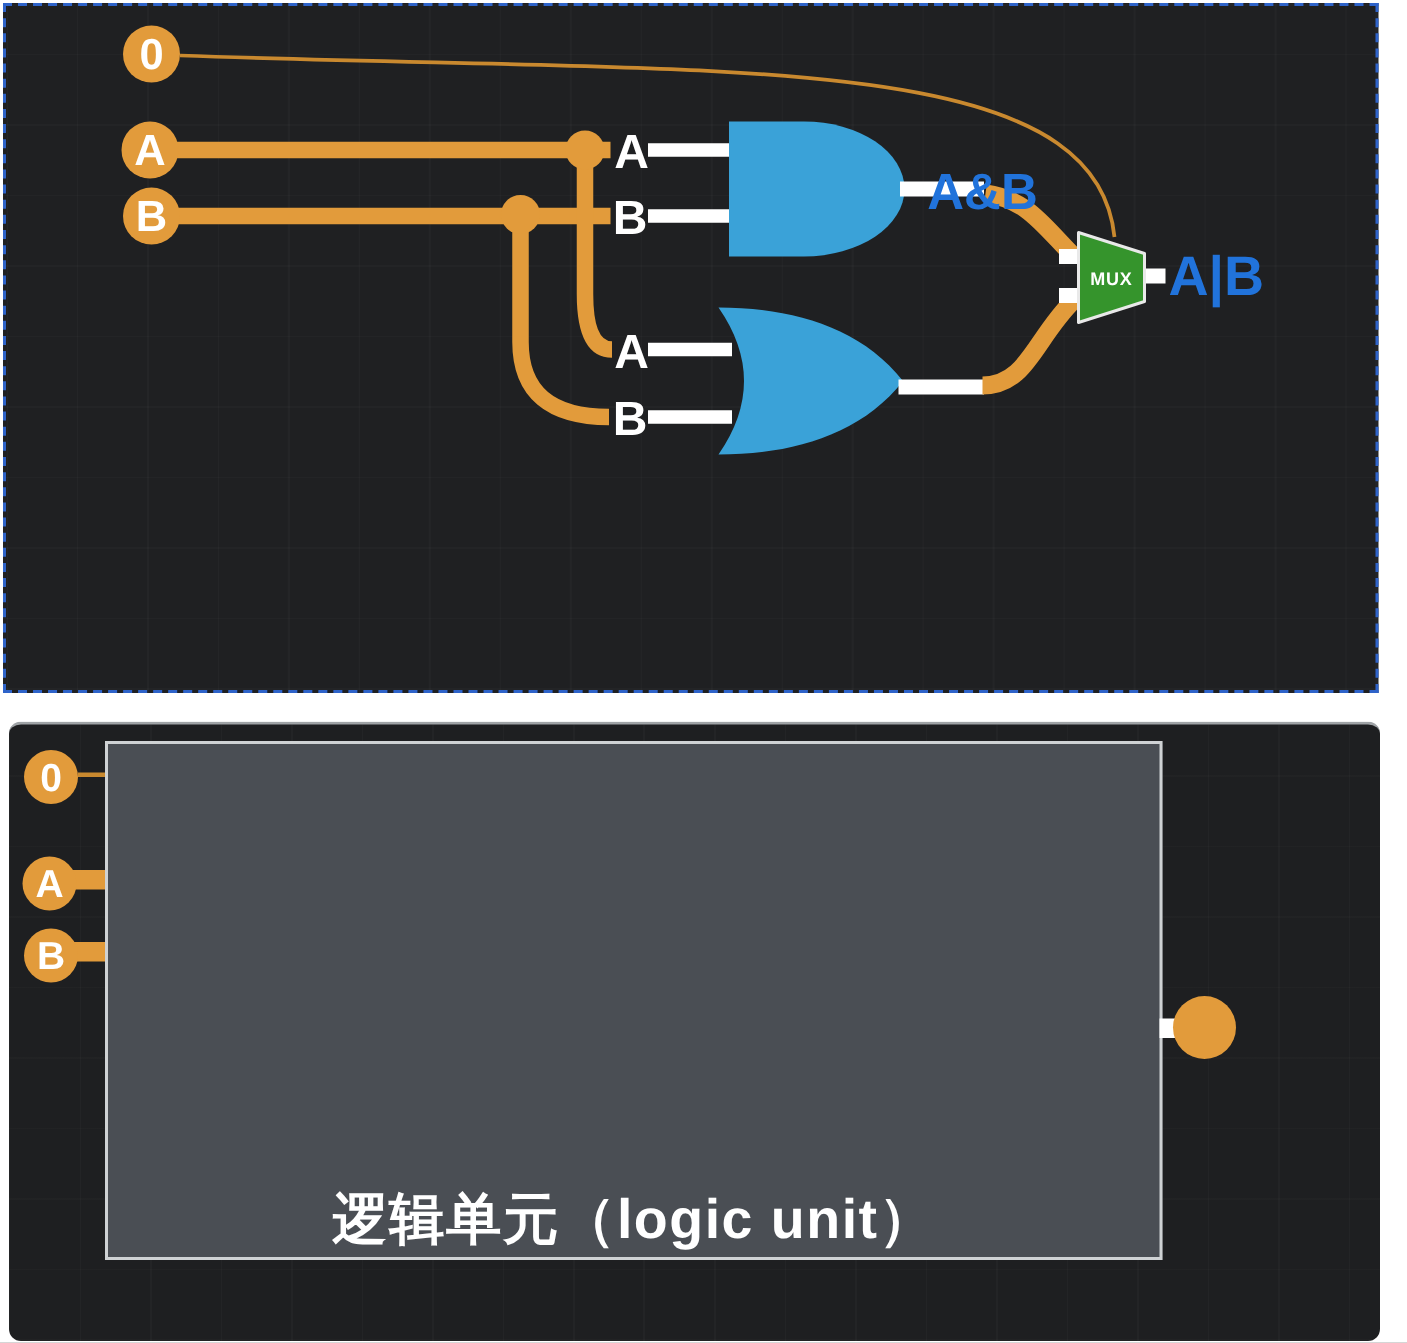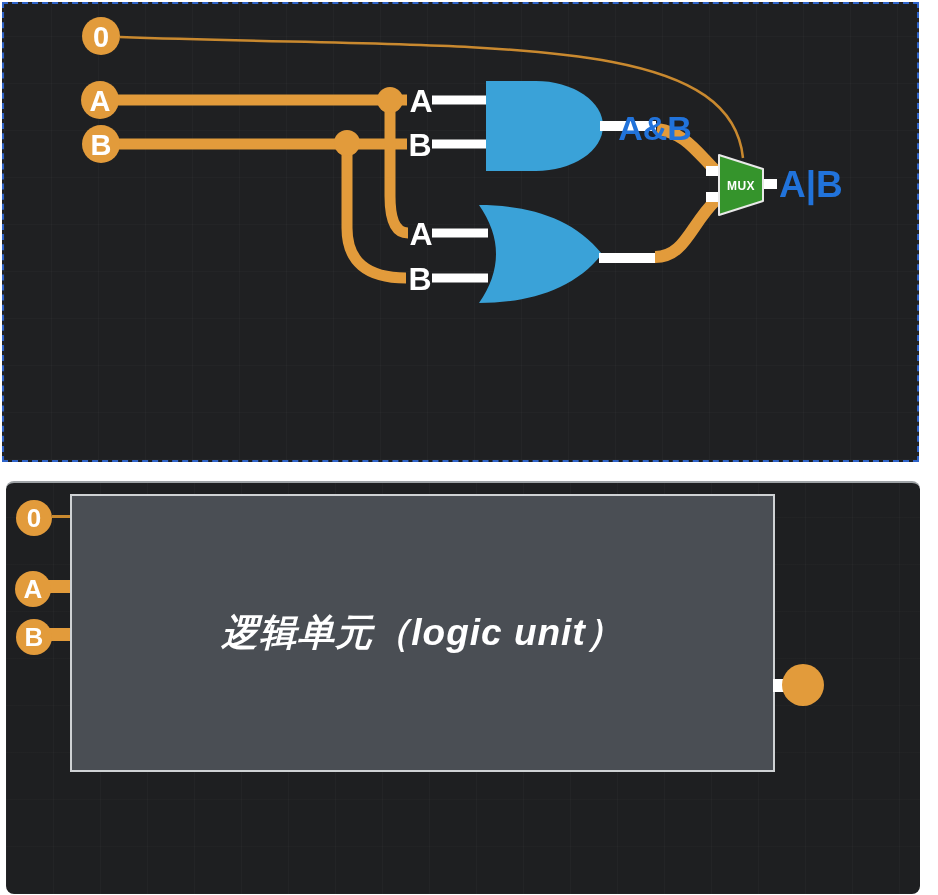--- a/index.html
+++ b/index.html
@@ -27,23 +27,23 @@
       repeating-linear-gradient(0deg, rgba(255,255,255,.016) 0 1px, transparent 1px 47px);
   }
   .node{
     position:absolute;width:36px;height:36px;border-radius:50%;background:#e29b3b;
     display:flex;align-items:center;justify-content:center;
     color:#ffffff;font-weight:bold;font-size:26px;line-height:1;
   }
   .stub{position:absolute;background:#e29b3b;border-radius:2px;}
   .thin-line{position:absolute;background:#c9892f;}
   .unit-box{
-    position:absolute;left:64px;top:11px;width:705px;height:278px;box-sizing:border-box;
+    position:absolute;left:64px;top:11px;width:705px;height:346px;box-sizing:border-box;
     background:#4a4e54;border:2px solid #cfd2d4;
-    display:flex;align-items:center;justify-content:center;font-style:italic;
+    display:flex;align-items:flex-end;justify-content:center;
   }
   .unit-label{color:#ffffff;font-weight:bold;font-size:37px;letter-spacing:1px;}
   .out-stub{position:absolute;left:767px;top:196px;width:22px;height:13px;background:#ffffff;}
   .out-node{position:absolute;left:776px;top:181px;width:42px;height:42px;border-radius:50%;background:#e29b3b;}
 </style>
 </head>
 <body>
 
 <div class="page">
 

